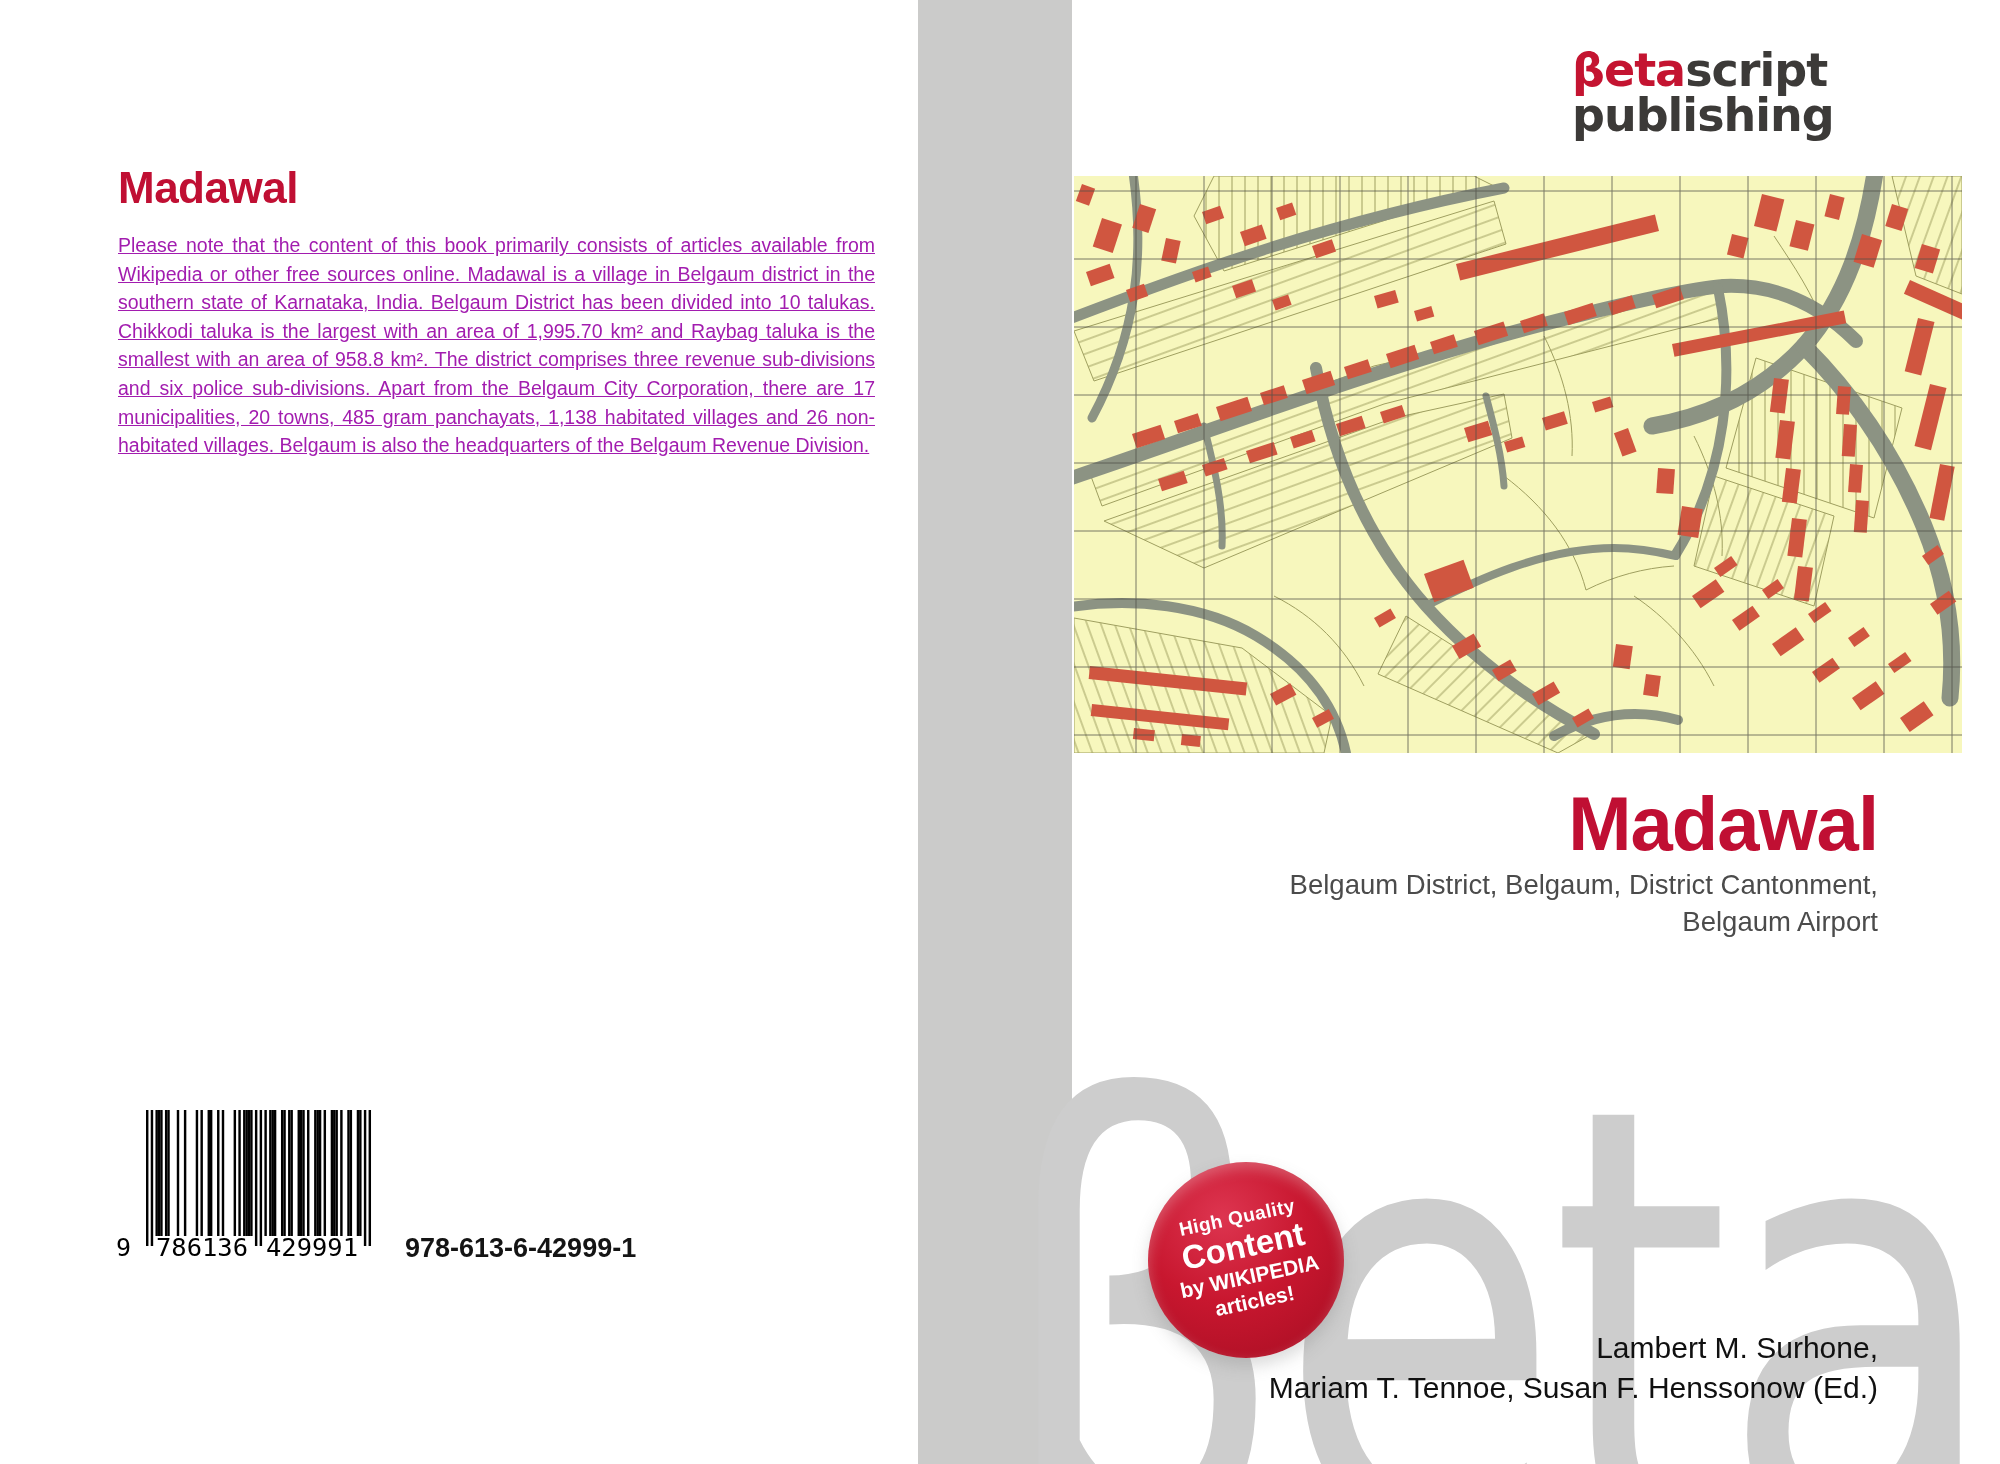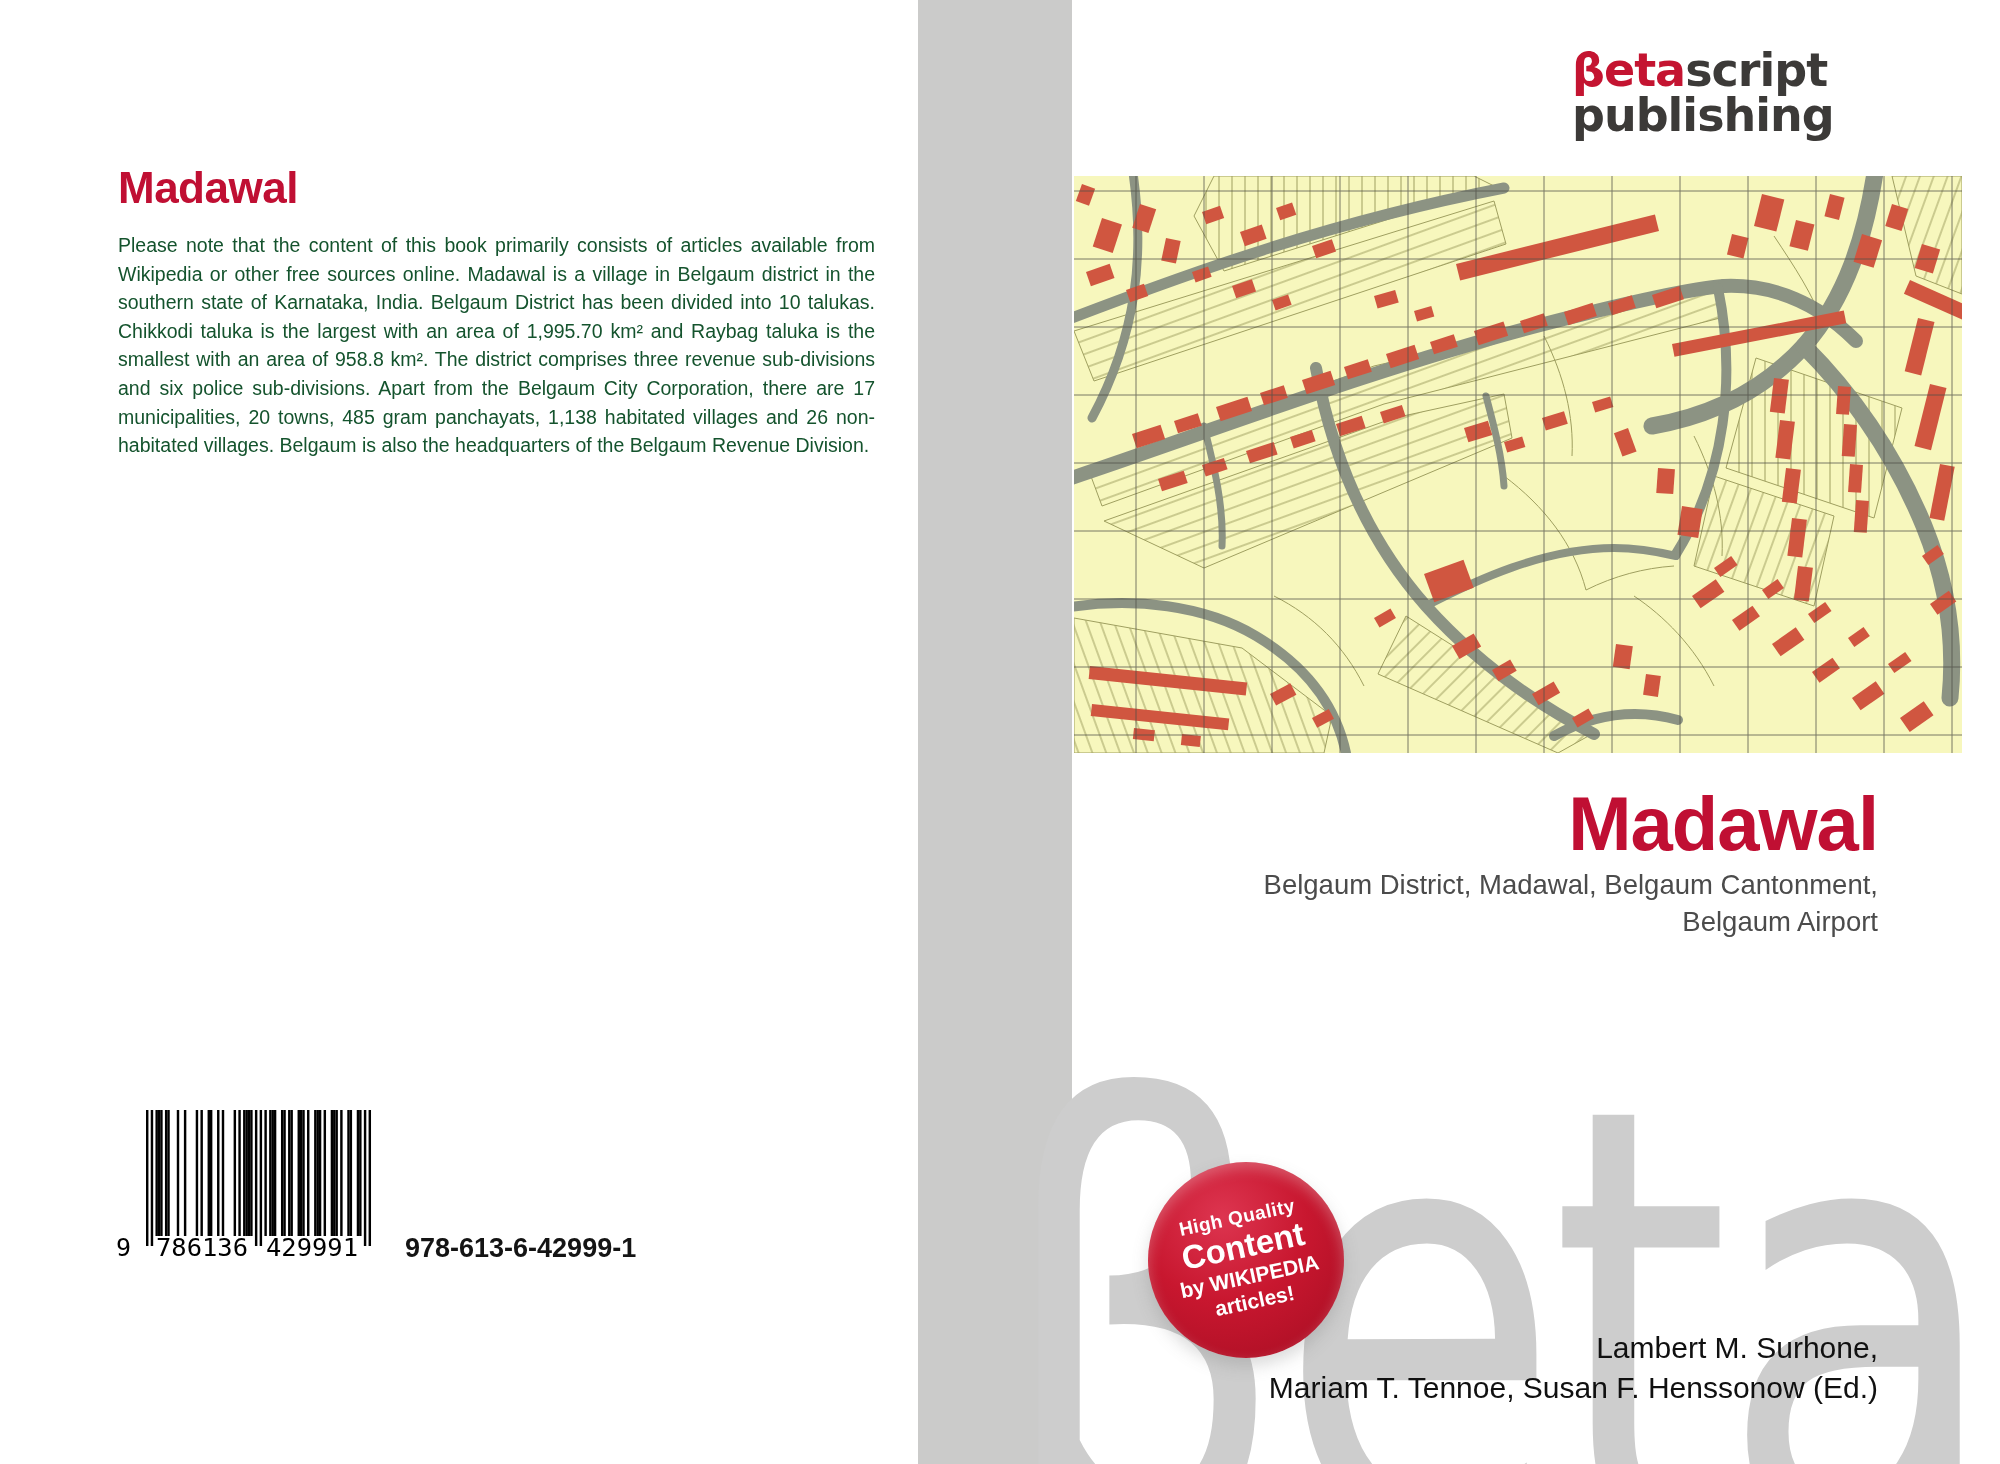--- a/index.html
+++ b/index.html
@@ -4,21 +4,21 @@
 <style>
   html,body{margin:0;padding:0;background:#fff;}
   #page{position:relative;width:2000px;height:1464px;background:#ffffff;overflow:hidden;
         font-family:"Liberation Sans",sans-serif;}
   
   #spine{position:absolute;left:918px;top:0;width:154px;height:1464px;background:#cbcbca;}
   
   #back-title{position:absolute;left:118px;top:163px;font-size:44px;font-weight:bold;
               color:#c00f33;letter-spacing:-.5px;}
   #back-text{position:absolute;left:118px;top:231px;width:757px;font-size:19.5px;
-             line-height:28.6px;color:#14532d;text-align:justify;}
+             line-height:28.6px;color:#a21caf;text-align:justify;text-decoration:underline;}
   #barcode-wrap{position:absolute;left:112px;top:1110px;width:264px;height:152px;}
   #barcode-bars rect{fill:#000;}
   .bc-num{font-family:"DejaVu Sans Mono",monospace;font-size:25px;fill:#000;}
   #isbn-text{position:absolute;left:378px;top:1233px;font-size:27px;font-weight:bold;color:#141414;margin-left:27px;}
   
   #logo{position:absolute;left:1572px;top:48px;font-family:"DejaVu Sans",sans-serif;
         font-size:46px;font-weight:600;line-height:45px;letter-spacing:-1px;color:#3c3a38;}
   #logo .beta{color:#c41431;}
   
   #map{position:absolute;left:1074px;top:176px;width:888px;height:577px;z-index:1;}
@@ -297,21 +297,21 @@
       <line x1="0" y1="423" x2="888" y2="423"></line>
         <line x1="0" y1="491" x2="888" y2="491"></line>
       <line x1="0" y1="559" x2="888" y2="559"></line>
     </g>
   </svg>
 
   <div id="watermark">βeta</div>
 
   <div id="front-title">Madawal</div>
   <div id="front-subtitle">
-    <div>Belgaum District, Madawal, Belgaum Cantonment,</div>
+    <div>Belgaum District, Belgaum, District Cantonment,</div>
     <div>Belgaum Airport</div>
   </div>
 
   <div id="badge">
     <div id="badge-inner">
       <div class="badge-l1">High Quality</div>
       <div class="badge-l2">Content</div>
       <div class="badge-l3">by WIKIPEDIA</div>
       <div class="badge-l4">articles!</div>
     </div>

